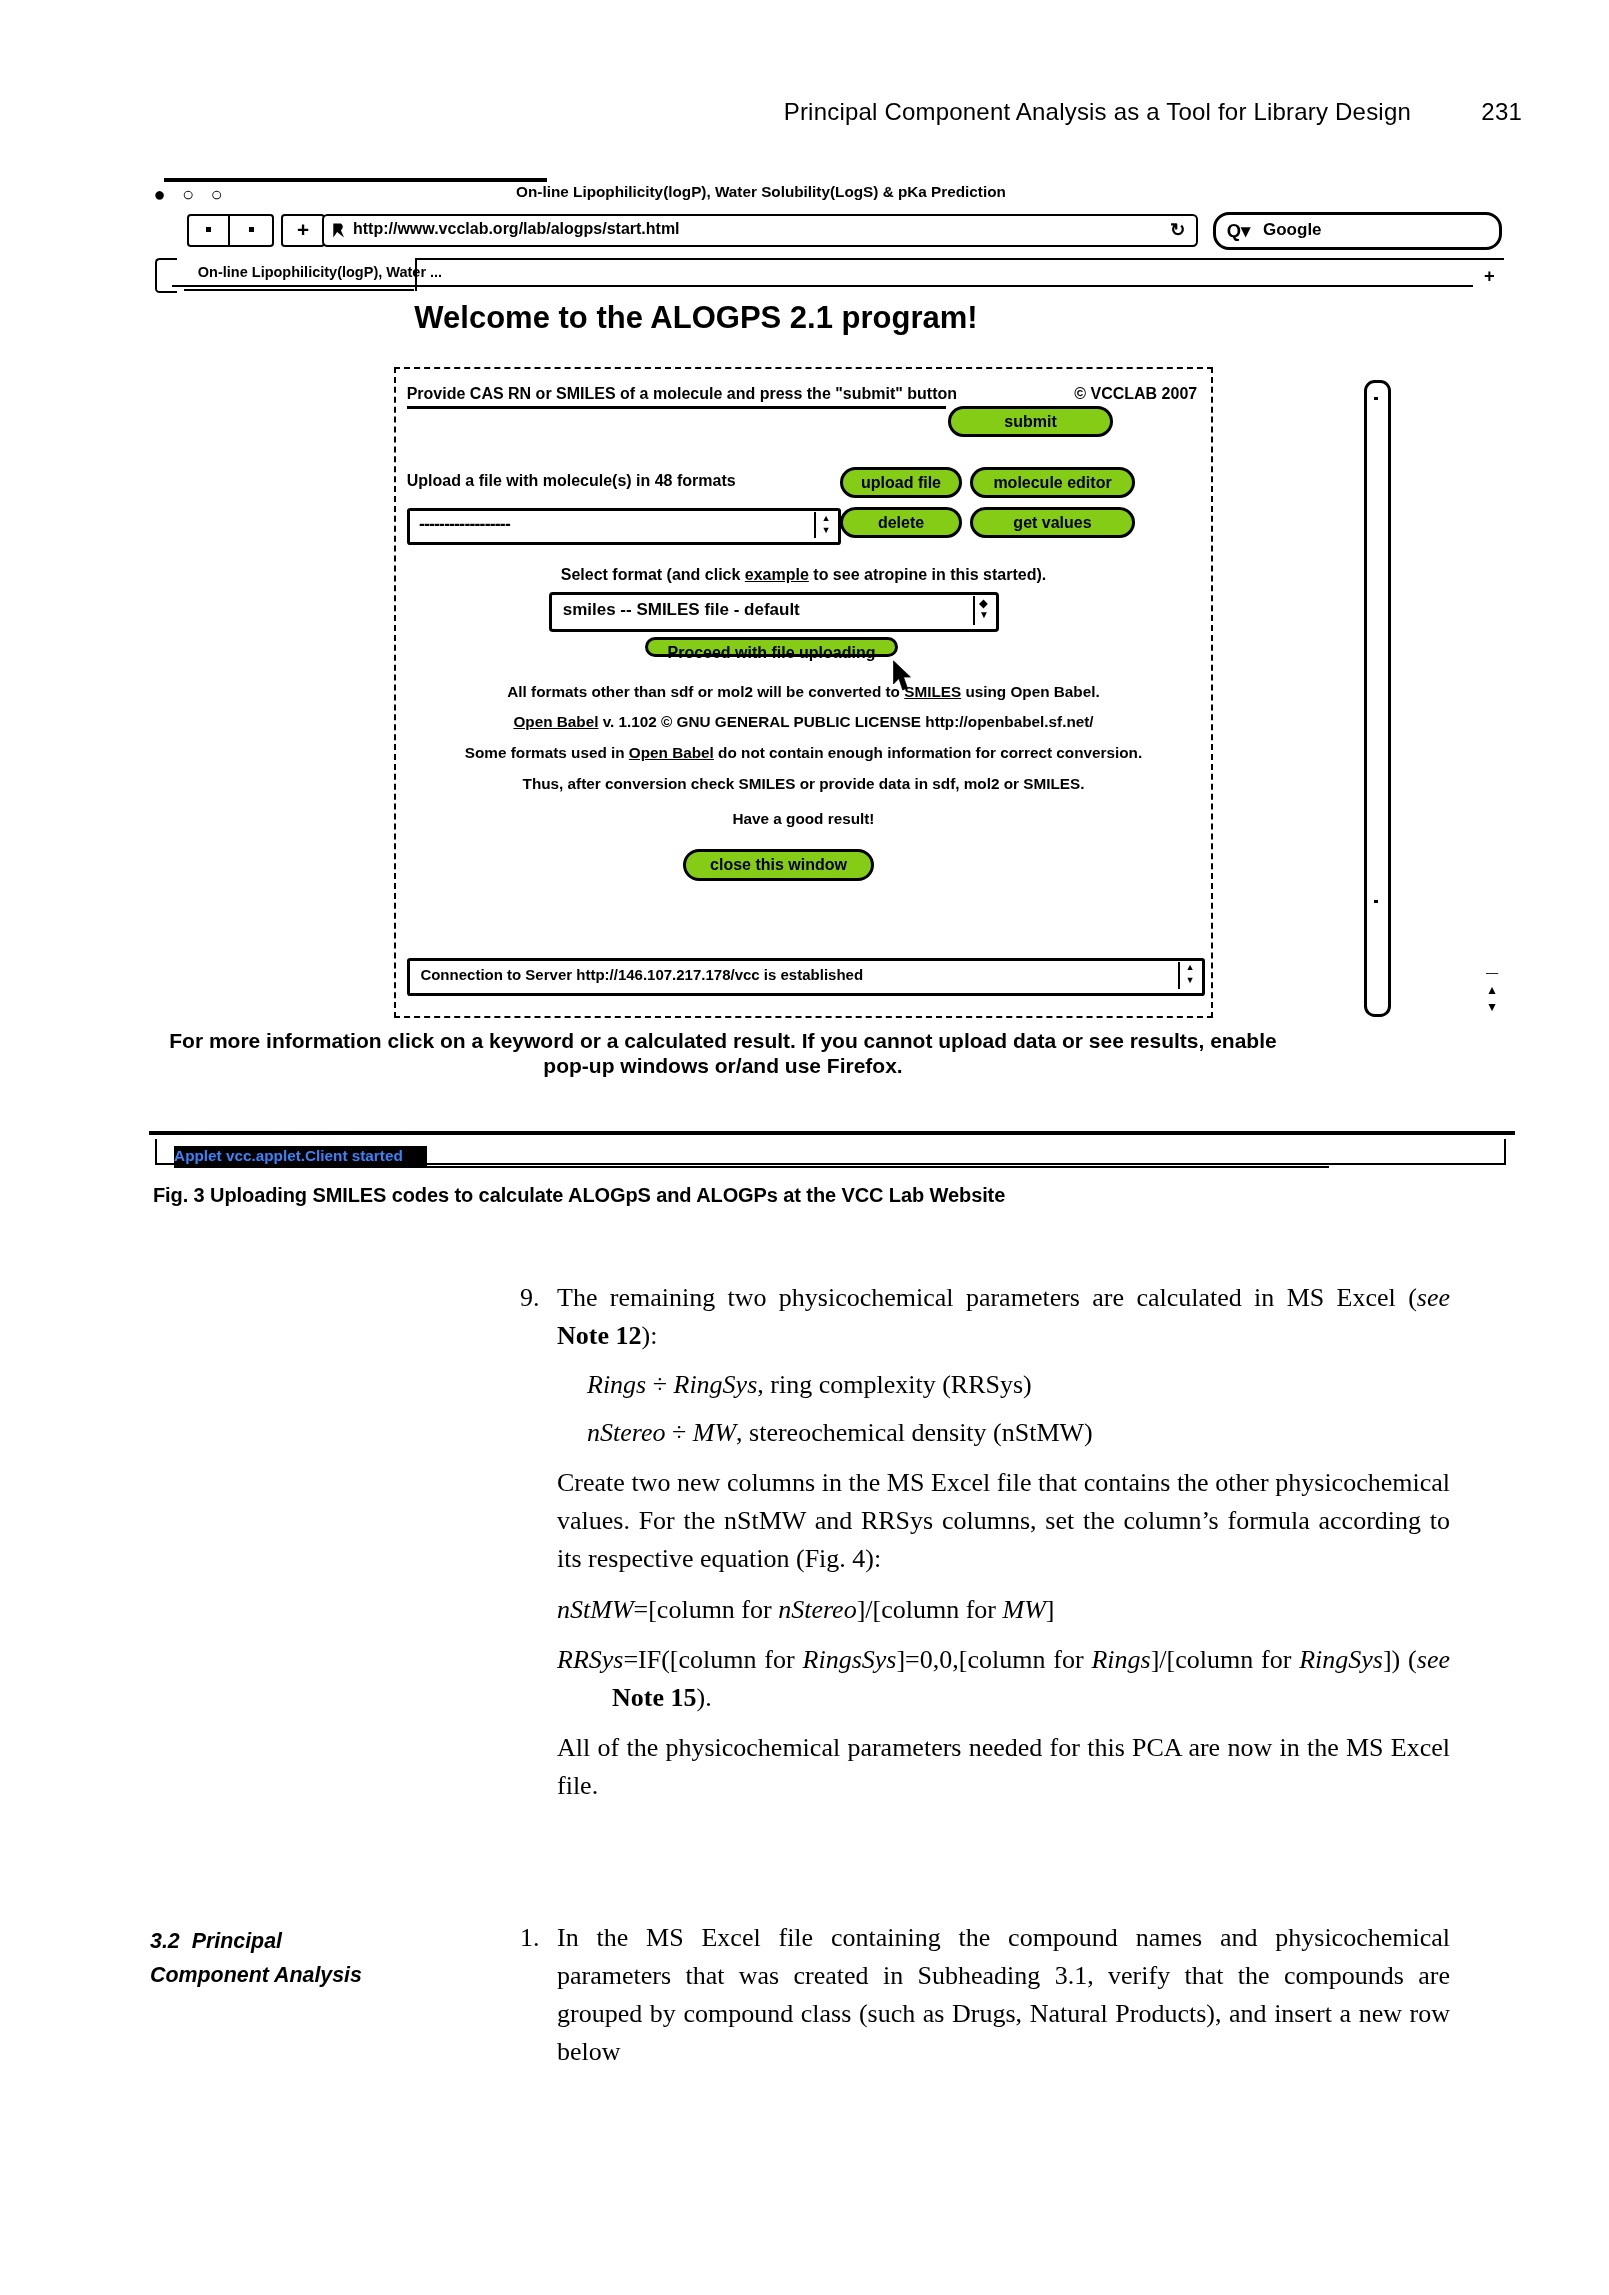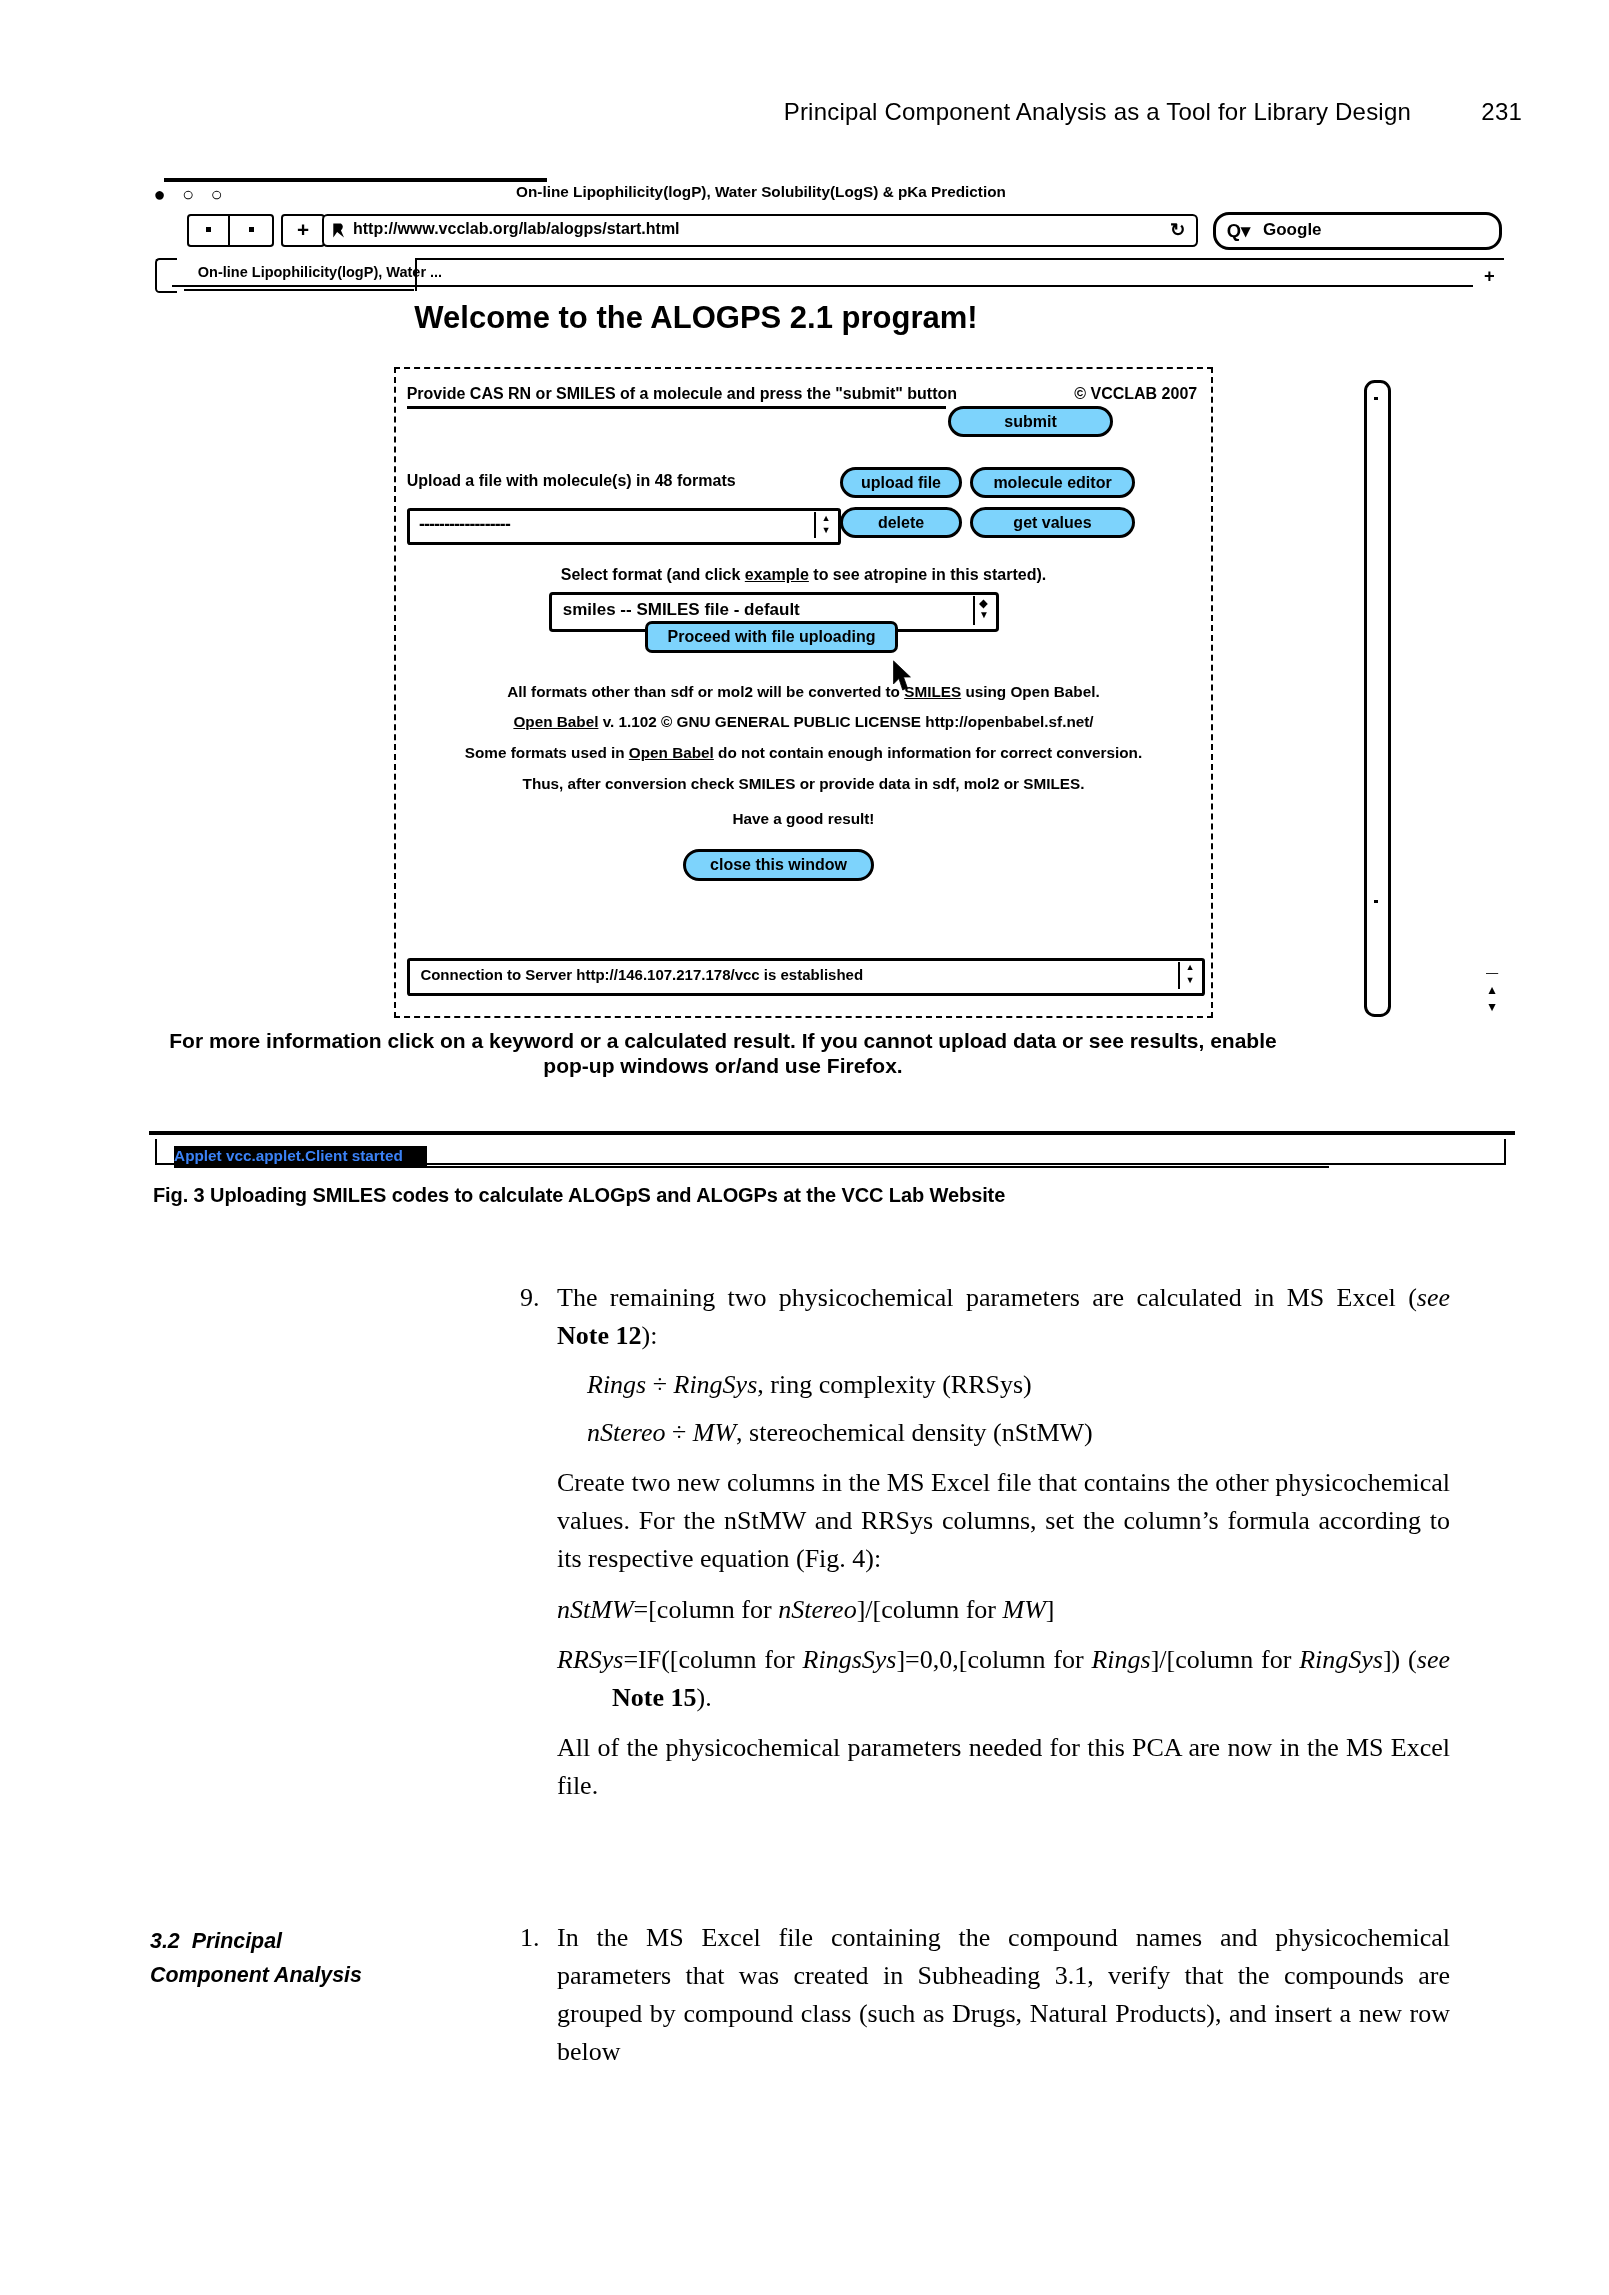--- a/index.html
+++ b/index.html
@@ -97,29 +97,29 @@
     border:3.1px solid #000;border-radius:3.1px;background:#fff;}
   .filesel .dashes{position:absolute;left:9.2px;top:3.1px;
     font-family:"Liberation Sans",sans-serif;font-size:17.6px;font-weight:bold;letter-spacing:-0.8px;}
   .filesel .spin{position:absolute;right:1.5px;top:0.8px;width:20px;height:26px;
     border-left:2.3px solid #000;}
   .filesel .spin .u,.filesel .spin .d{position:absolute;left:5.4px;
     font-size:9.2px;line-height:9.2px;font-family:"Liberation Sans",sans-serif;}
   .filesel .spin .u{top:2.3px;}
   .filesel .spin .d{top:13.8px;}
 
-  .btn{position:absolute;border:3.1px solid #000;border-radius:17px;background:#7dd3fc;
+  .btn{position:absolute;border:3.1px solid #000;border-radius:17px;background:#84cc16;
     font-family:"Liberation Sans",sans-serif;font-weight:bold;text-align:center;
     font-size:16px;box-sizing:border-box;}
   .btn.b-submit{left:552px;top:37px;width:165px;height:31px;line-height:25px;}
   .btn.b-upload{left:444px;top:98px;width:122px;height:31px;line-height:25px;}
   .btn.b-moleditor{left:574px;top:98px;width:165px;height:31px;line-height:25px;}
   .btn.b-delete{left:444px;top:138px;width:122px;height:31px;line-height:25px;}
   .btn.b-getvalues{left:574px;top:138px;width:165px;height:31px;line-height:25px;}
-  .btn.b-proceed{left:249px;top:252px;width:253px;height:32px;line-height:26px;border-radius:7px;}
+  .btn.b-proceed{left:249px;top:268px;width:253px;height:20px;line-height:26px;border-radius:14px;}
   .btn.b-close{left:287px;top:480px;width:191px;height:32px;line-height:26px;}
 
   .selfmt-label{position:absolute;left:0;top:197px;width:815px;text-align:center;
     font-family:"Liberation Sans",sans-serif;font-size:16px;font-weight:bold;}
   .selfmt-label u{text-decoration:underline;}
 
   .fmtselect{position:absolute;left:153px;top:223px;width:444px;height:34px;
     border:3.1px solid #000;border-radius:3.8px;background:#fff;}
   .fmtselect .ftext{position:absolute;left:10.7px;top:4.6px;
     font-family:"Liberation Sans",sans-serif;font-size:17px;font-weight:bold;white-space:nowrap;}

